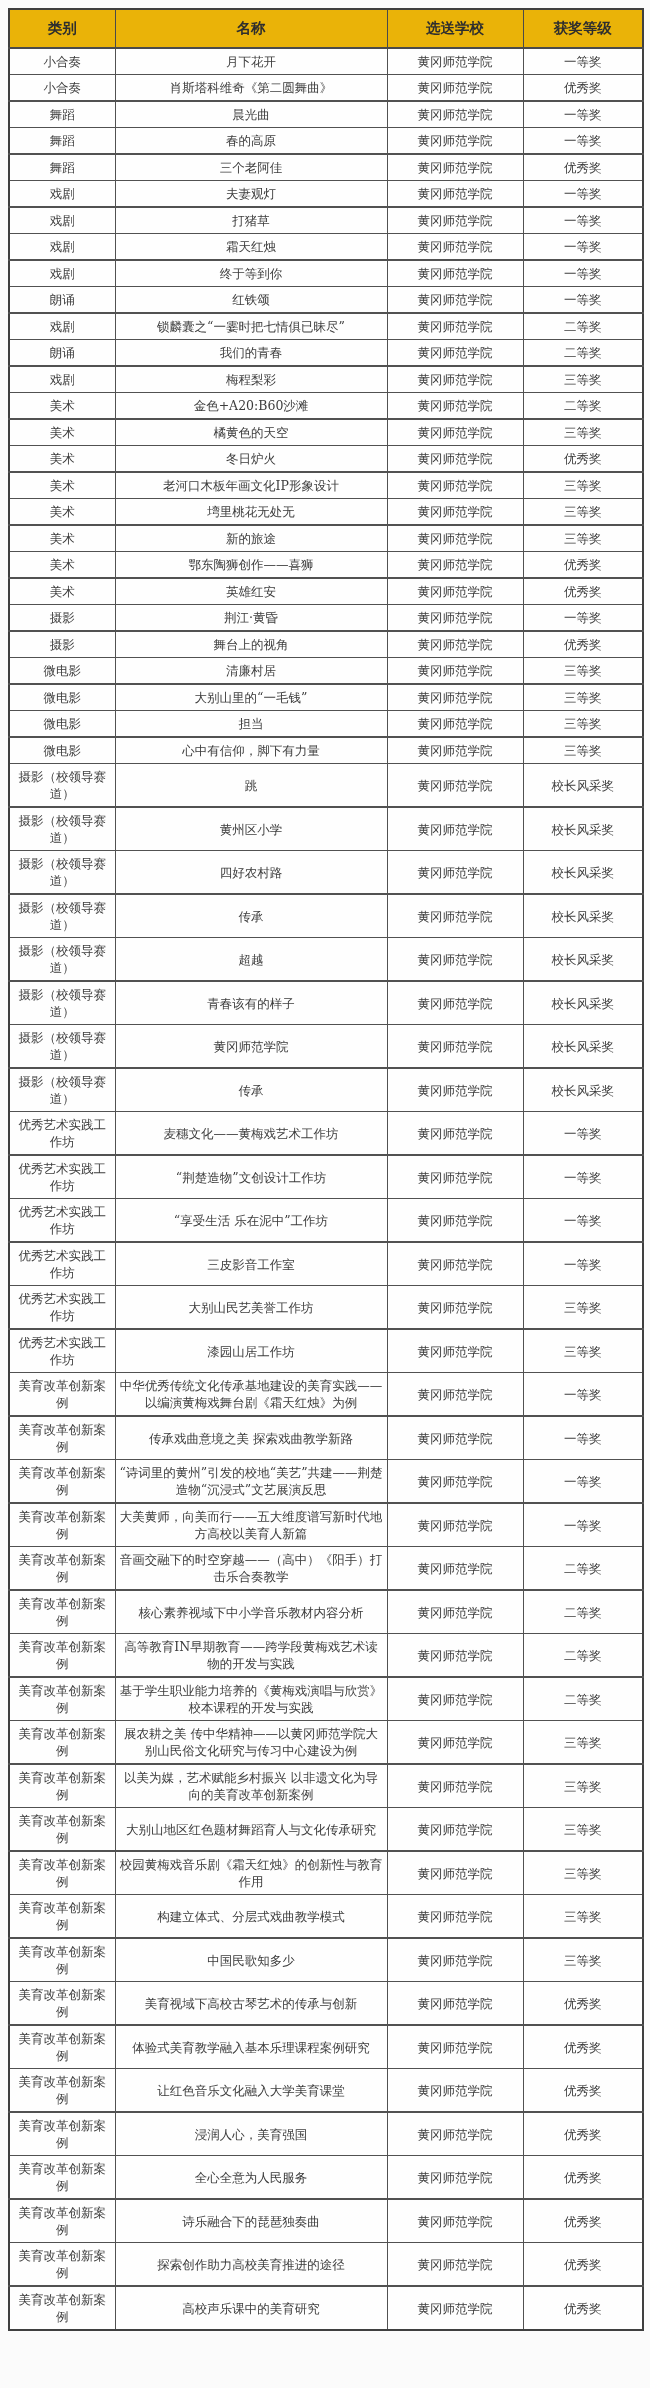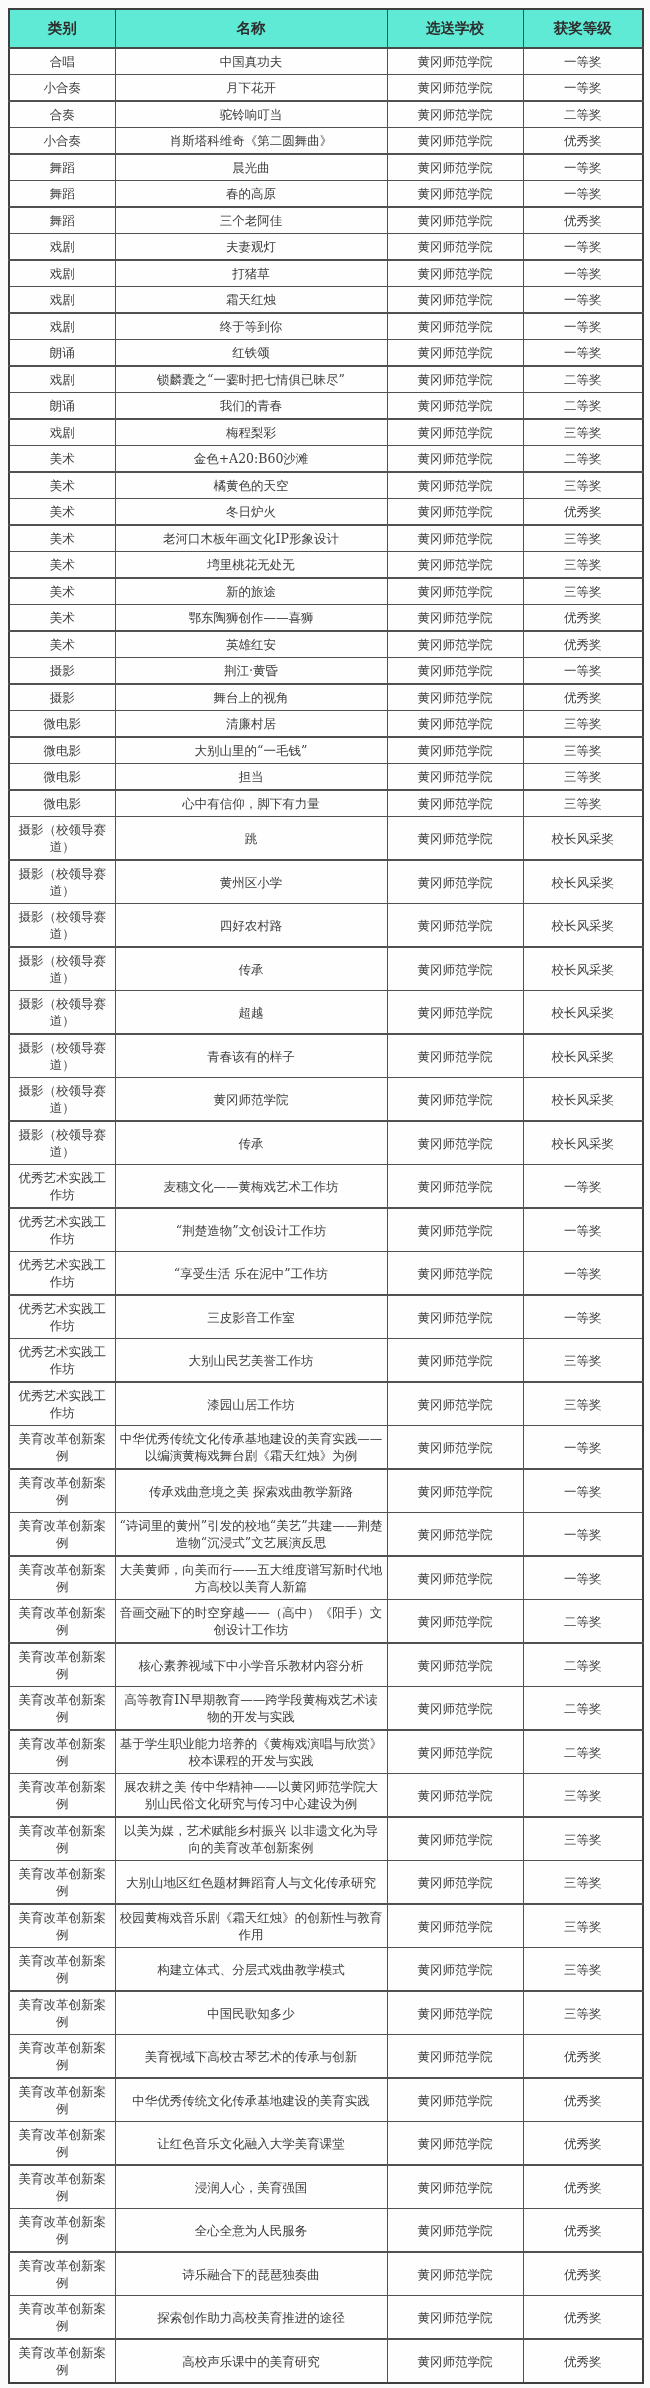--- a/index.html
+++ b/index.html
@@ -28,21 +28,21 @@
 
   th {
     font-family: "DejaVu Sans", "Liberation Sans", sans-serif;
     font-size: 14.5px;
     font-weight: bold;
     color: #2e2e2e;
     text-align: center;
     padding: 9px 2px;
     border: 1px solid #4a4a4a;
     border-bottom-width: 2px;
-    background: #5eead4;
+    background: #eab308;
   }
   td {
     font-family: "DejaVu Serif", "Liberation Serif", serif;
     font-size: 12.5px;
     line-height: 17px;
     color: #3c3c3c;
     text-align: center;
     vertical-align: middle;
     padding: 4px 3px;
     border: 1px solid #515151;
@@ -67,38 +67,26 @@
     <thead>
       <tr>
         <th>类别</th>
         <th>名称</th>
         <th>选送学校</th>
         <th>获奖等级</th>
       </tr>
     </thead>
     <tbody>
         <tr>
-          <td>合唱</td>
-          <td>中国真功夫</td>
-          <td>黄冈师范学院</td>
-          <td>一等奖</td>
-        </tr>
-        <tr>
           <td>小合奏</td>
           <td>月下花开</td>
           <td>黄冈师范学院</td>
           <td>一等奖</td>
         </tr>
         <tr>
-          <td>合奏</td>
-          <td>驼铃响叮当</td>
-          <td>黄冈师范学院</td>
-          <td>二等奖</td>
-        </tr>
-        <tr>
           <td>小合奏</td>
           <td>肖斯塔科维奇《第二圆舞曲》</td>
           <td>黄冈师范学院</td>
           <td>优秀奖</td>
         </tr>
         <tr>
           <td>舞蹈</td>
           <td>晨光曲</td>
           <td>黄冈师范学院</td>
           <td>一等奖</td>
@@ -350,21 +338,21 @@
           <td>一等奖</td>
         </tr>
         <tr>
           <td>美育改革创新案例</td>
           <td>大美黄师，向美而行——五大维度谱写新时代地方高校以美育人新篇</td>
           <td>黄冈师范学院</td>
           <td>一等奖</td>
         </tr>
         <tr>
           <td>美育改革创新案例</td>
-          <td>音画交融下的时空穿越——（高中）《阳手）文创设计工作坊</td>
+          <td>音画交融下的时空穿越——（高中）《阳手）打击乐合奏教学</td>
           <td>黄冈师范学院</td>
           <td>二等奖</td>
         </tr>
         <tr>
           <td>美育改革创新案例</td>
           <td>核心素养视域下中小学音乐教材内容分析</td>
           <td>黄冈师范学院</td>
           <td>二等奖</td>
         </tr>
         <tr>
@@ -416,21 +404,21 @@
           <td>三等奖</td>
         </tr>
         <tr>
           <td>美育改革创新案例</td>
           <td>美育视域下高校古琴艺术的传承与创新</td>
           <td>黄冈师范学院</td>
           <td>优秀奖</td>
         </tr>
         <tr>
           <td>美育改革创新案例</td>
-          <td>中华优秀传统文化传承基地建设的美育实践</td>
+          <td>体验式美育教学融入基本乐理课程案例研究</td>
           <td>黄冈师范学院</td>
           <td>优秀奖</td>
         </tr>
         <tr>
           <td>美育改革创新案例</td>
           <td>让红色音乐文化融入大学美育课堂</td>
           <td>黄冈师范学院</td>
           <td>优秀奖</td>
         </tr>
         <tr>

